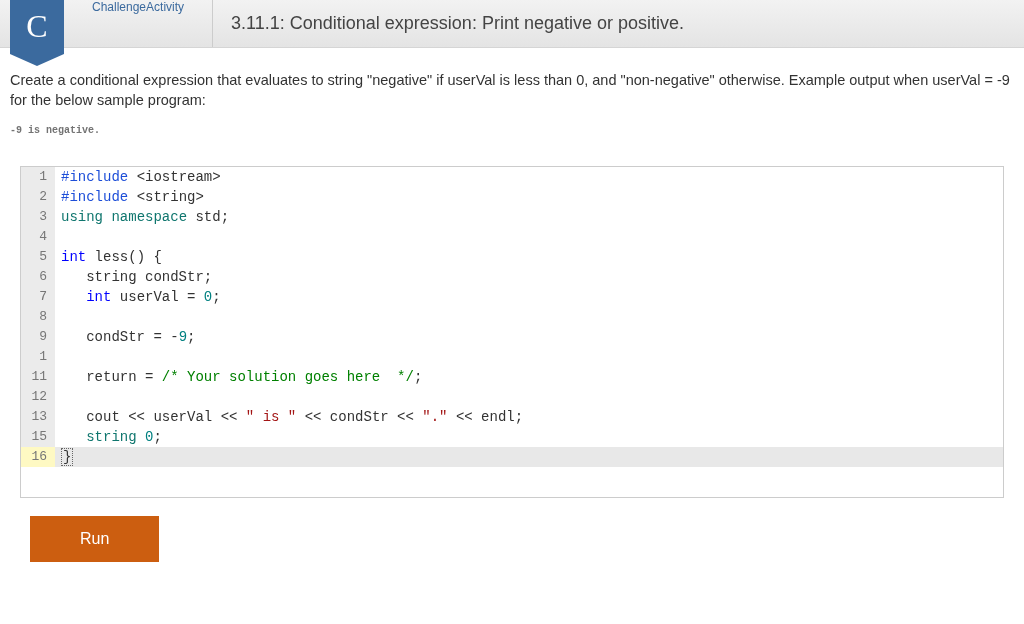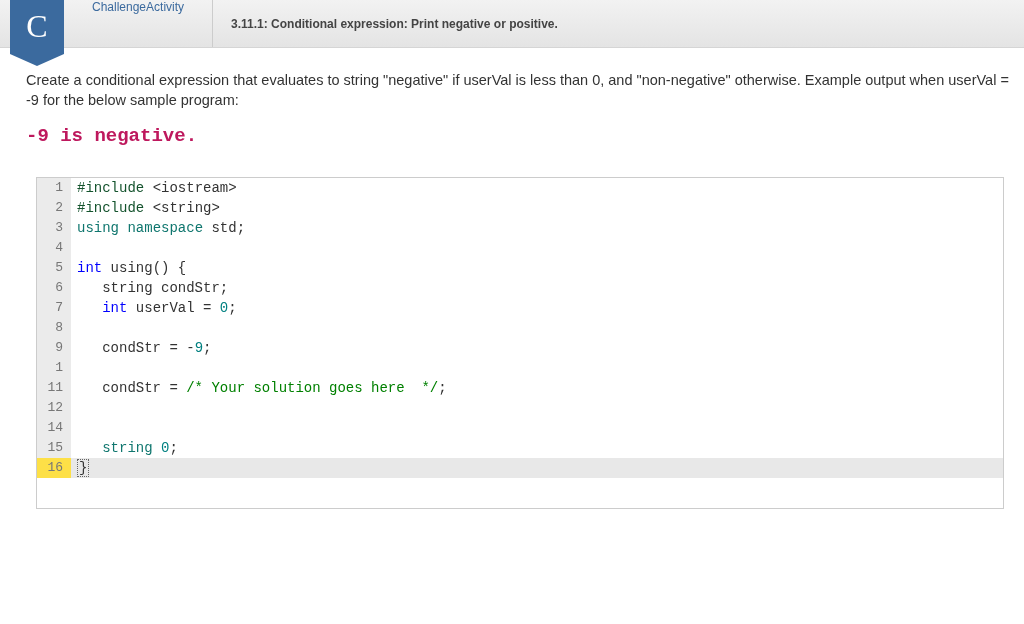--- a/index.html
+++ b/index.html
@@ -48,40 +48,40 @@
     font-size: 12px;
     line-height: 1.2;
     padding: 0 28px;
     border-right: 1px solid #ccc;
     height: 100%;
     display: flex;
     flex-direction: row;
     justify-content: center;
   }
   .header-title {
-    font-size: 12px;
+    font-size: 18px;
     color: #444;
     padding-left: 18px;
-    font-weight: 700;
+    font-weight: 400;
   }
   .content {
-    padding: 22px 10px 10px 26px;
+    padding: 22px 10px 10px 10px;
   }
   .instructions {
     font-size: 14.5px;
     color: #333;
     line-height: 1.4;
     margin-bottom: 14px;
     font-weight: 400;
   }
   .example-output {
     font-family: "Courier New", monospace;
-    font-size: 19px;
+    font-size: 10px;
     font-weight: bold;
-    color: #be185d;
+    color: #737373;
     margin-bottom: 30px;
   }
   .code-editor {
     border: 1px solid #ccc;
     margin: 0 10px;
     background: #fff;
     font-family: Consolas, "Courier New", monospace;
     font-size: 14px;
     padding-bottom: 30px;
   }
@@ -99,27 +99,27 @@
     user-select: none;
     flex-shrink: 0;
     font-size: 13px;
   }
   .code {
     padding-left: 6px;
     white-space: pre;
     flex: 1;
   }
   .hl-line .code { background: #e8e8e8; }
-  .hl-line .gutter { background: #fde047; }
+  .hl-line .gutter { background: #fef9c3; }
   .kw { color: #0f766e; }
   .type { color: #0000ff; }
   .str { color: #a31515; }
   .num { color: #008080; }
   .cmt { color: #008000; }
-  .pp { color: #14532d; }
+  .pp { color: #1d4ed8; }
   .cursor-box {
     display: inline-block;
     border: 1px dotted #666;
     padding: 0 1px;
     line-height: 16px;
   }
   .run-btn {
     display: inline-block;
     background: #cc5e10;
     color: #fff;
@@ -161,21 +161,21 @@
       <div class="code-line">
         <div class="gutter">3</div>
         <div class="code"><span class="kw">using</span><span> </span><span class="kw">namespace</span><span> std;</span></div>
       </div>
       <div class="code-line">
         <div class="gutter">4</div>
         <div class="code"></div>
       </div>
       <div class="code-line">
         <div class="gutter">5</div>
-        <div class="code"><span class="type">int</span><span> using() {</span></div>
+        <div class="code"><span class="type">int</span><span> less() {</span></div>
       </div>
       <div class="code-line">
         <div class="gutter">6</div>
         <div class="code"><span>   string condStr;</span></div>
       </div>
       <div class="code-line">
         <div class="gutter">7</div>
         <div class="code"><span>   </span><span class="type">int</span><span> userVal = </span><span class="num">0</span><span>;</span></div>
       </div>
       <div class="code-line">
@@ -185,33 +185,34 @@
       <div class="code-line">
         <div class="gutter">9</div>
         <div class="code"><span>   condStr = -</span><span class="num">9</span><span>;</span></div>
       </div>
       <div class="code-line">
         <div class="gutter">1</div>
         <div class="code"></div>
       </div>
       <div class="code-line">
         <div class="gutter">11</div>
-        <div class="code"><span>   condStr = </span><span class="cmt">/* Your solution goes here  */</span><span>;</span></div>
+        <div class="code"><span>   return = </span><span class="cmt">/* Your solution goes here  */</span><span>;</span></div>
       </div>
       <div class="code-line">
         <div class="gutter">12</div>
         <div class="code"></div>
       </div>
       <div class="code-line">
-        <div class="gutter">14</div>
-        <div class="code"></div>
+        <div class="gutter">13</div>
+        <div class="code"><span>   cout &lt;&lt; userVal &lt;&lt; </span><span class="str">" is "</span><span> &lt;&lt; condStr &lt;&lt; </span><span class="str">"."</span><span> &lt;&lt; endl;</span></div>
       </div>
       <div class="code-line">
         <div class="gutter">15</div>
         <div class="code"><span>   </span><span class="kw">string</span><span> </span><span class="num">0</span><span>;</span></div>
       </div>
       <div class="code-line hl-line">
         <div class="gutter">16</div>
         <div class="code"><span class="cursor-box">}</span></div>
       </div>
     </div>
 
+  <button class="run-btn">Run</button>
 </div>
 
 </body></html>

